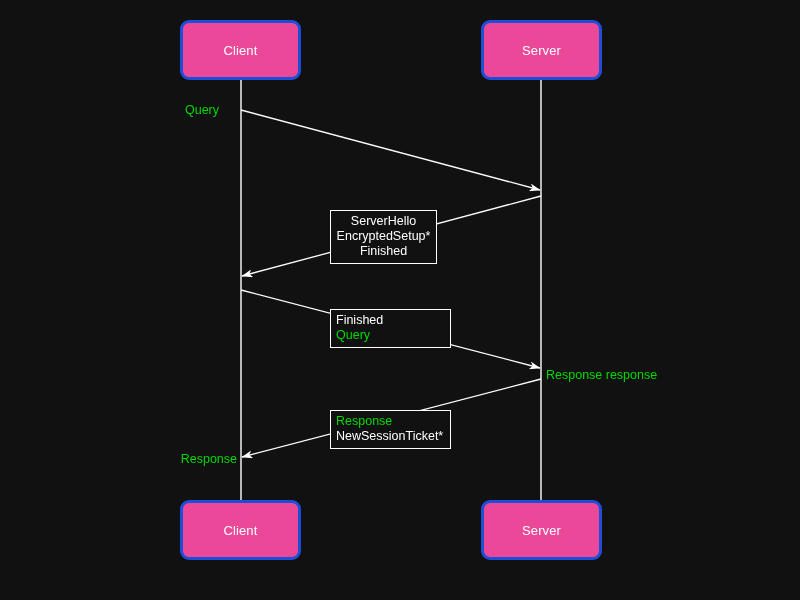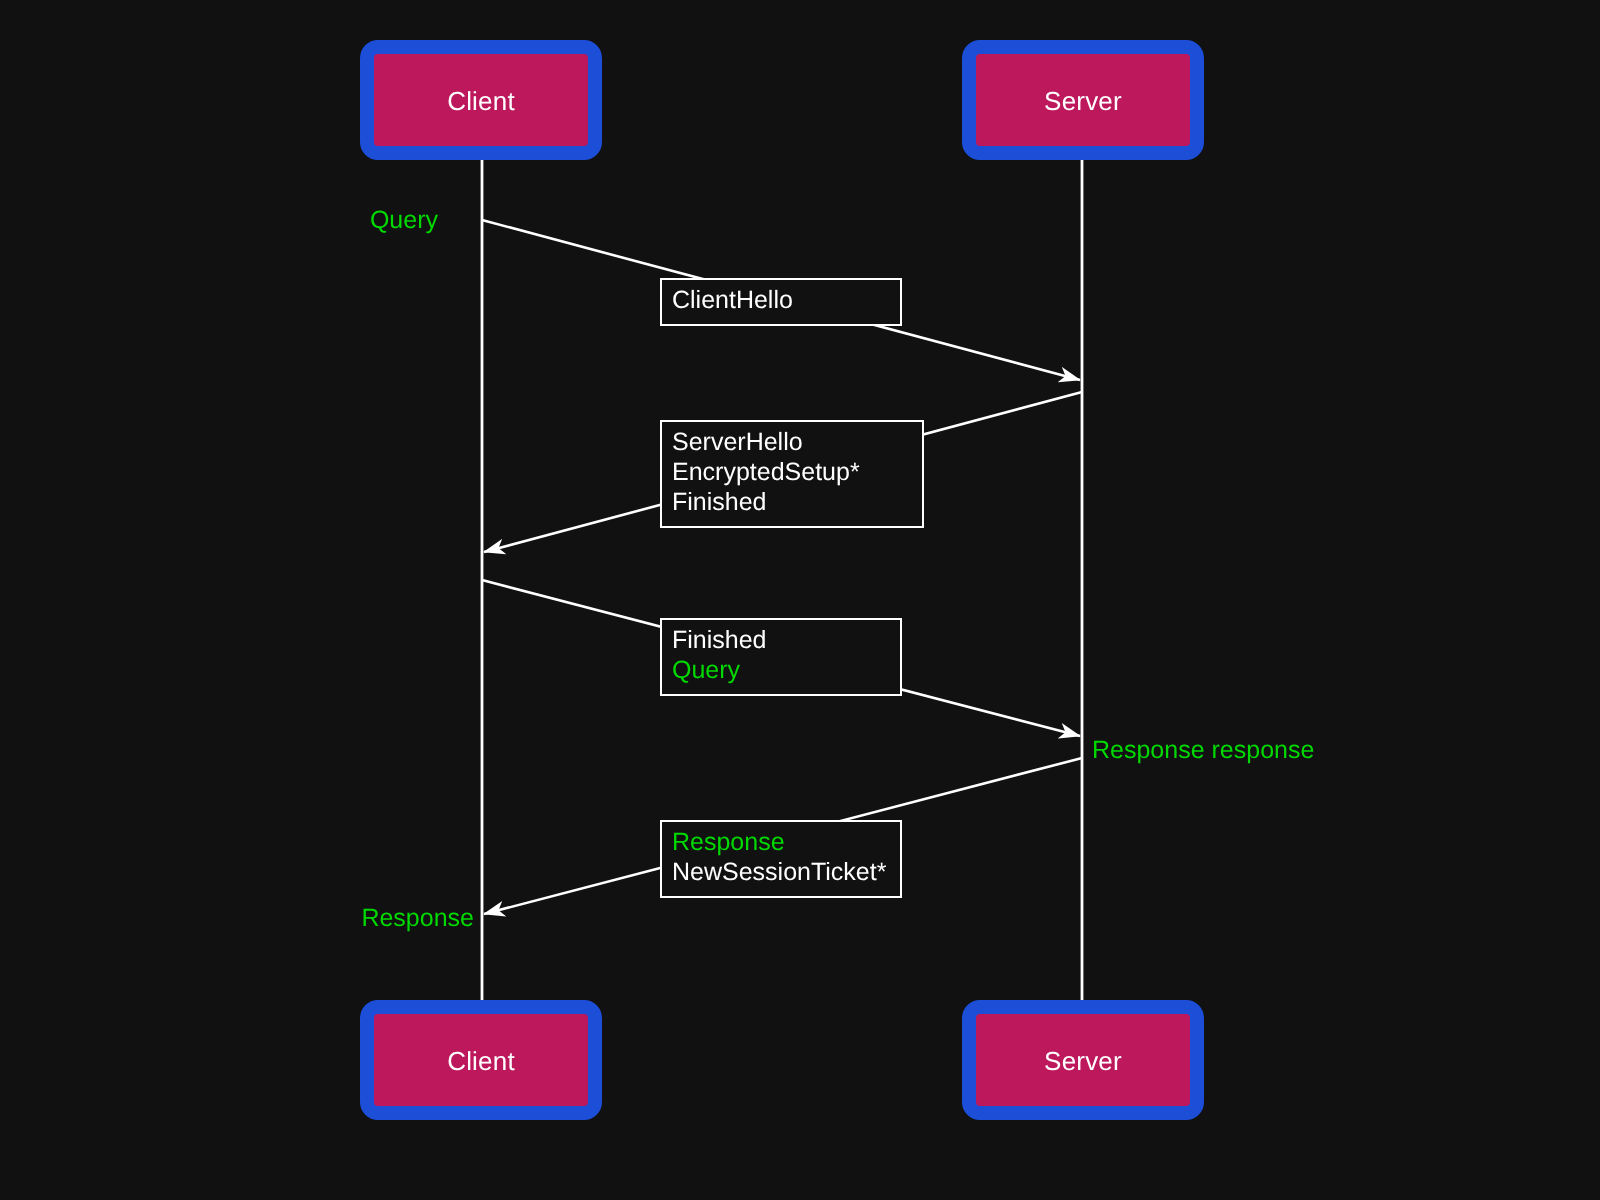--- a/index.html
+++ b/index.html
@@ -21,23 +21,23 @@
   svg.layer {
     position: absolute;
     top: 0;
     left: 0;
     width: 800px;
     height: 600px;
   }
   .actor-box {
     position: absolute;
     box-sizing: border-box;
-    border: 7px solid #1d4ed8;
+    border: 3px solid #1d4ed8;
     border-radius: 9px;
-    background: #be185d;
+    background: #ec4899;
     display: flex;
     align-items: center;
     justify-content: center;
   }
   .actor-label {
     color: #ffffff;
     font-size: 13px;
     font-family: "Liberation Sans", sans-serif;
     letter-spacing: 0.1px;
   }
@@ -103,25 +103,22 @@
   </div>
 
   <div class="actor-box" style="left:180px; top:500px; width:121px; height:60px;">
     <span class="actor-label">Client</span>
   </div>
 
   <div class="actor-box" style="left:481px; top:500px; width:121px; height:60px;">
     <span class="actor-label">Server</span>
   </div>
 
-  <div class="msg-box" style="left:330px; top:139px; width:121px;">
-    <span class="msg-line c-white">ClientHello</span>
-  </div>
 
-  <div class="msg-box" style="left:330px; top:210px; width:132px;">
+  <div class="msg-box" style="left:330px; top:210px; width:107px;text-align:center;">
     <span class="msg-line c-white">ServerHello</span>
     <span class="msg-line c-white">EncryptedSetup*</span>
     <span class="msg-line c-white">Finished</span>
   </div>
 
   <div class="msg-box" style="left:330px; top:309px; width:121px;">
     <span class="msg-line c-white">Finished</span>
     <span class="msg-line c-green">Query</span>
   </div>
 

